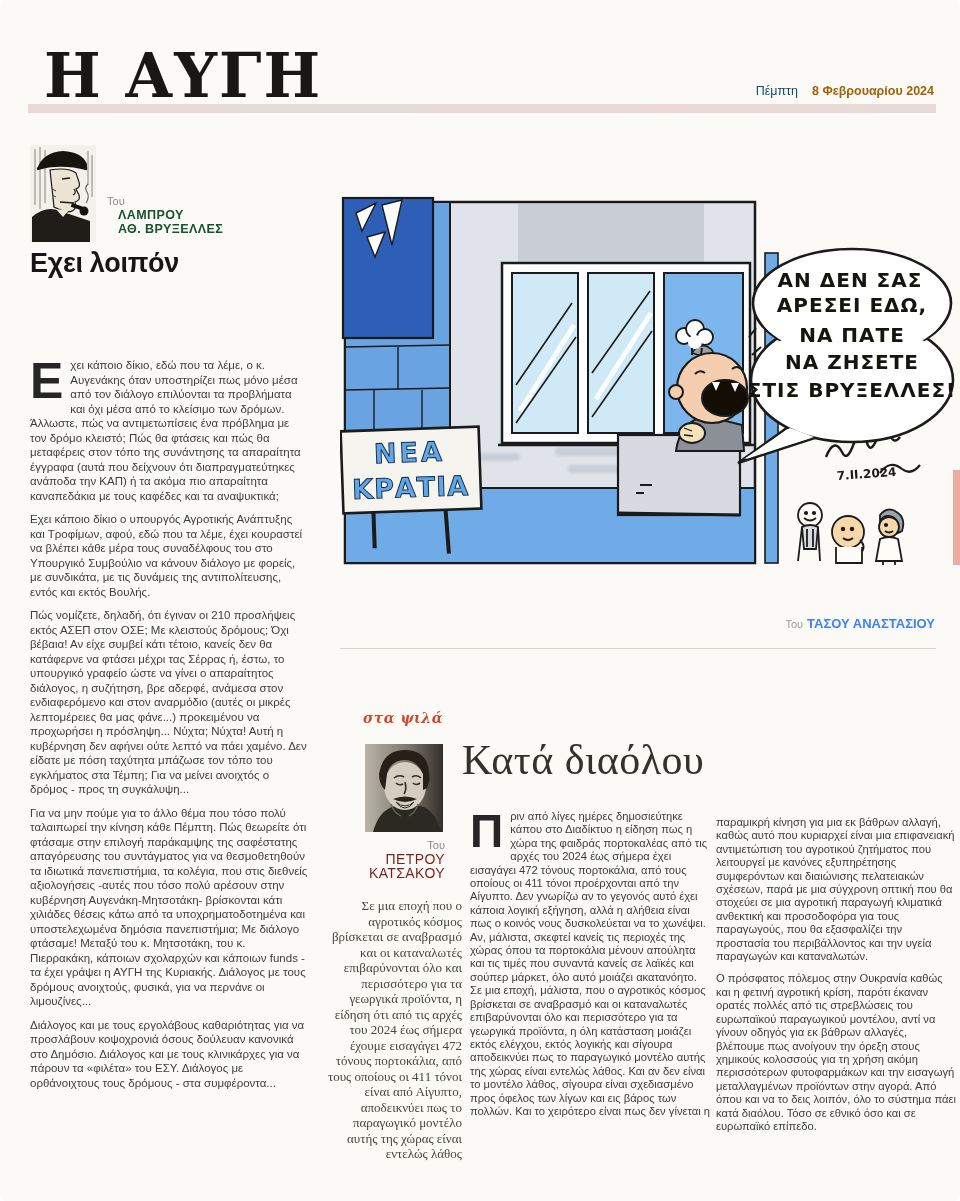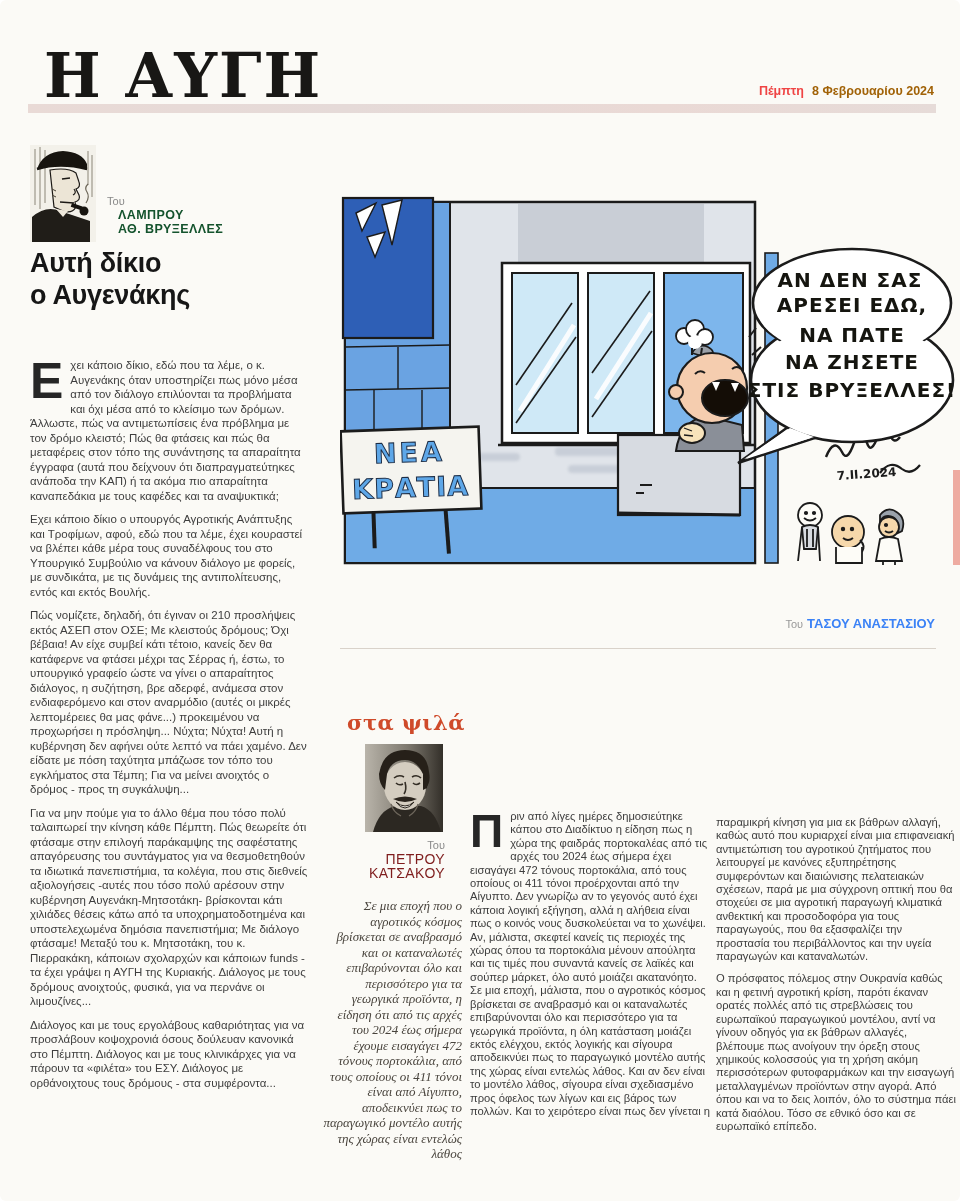--- a/index.html
+++ b/index.html
@@ -2,51 +2,51 @@
 <html><head>
 <meta charset="utf-8">
 <style>
   html,body{margin:0;padding:0;}
   .page{position:relative;width:960px;height:1201px;background:#fbfaf6;overflow:hidden;
         font-family:"Liberation Sans",sans-serif;color:#3b3b3b;border-radius:6px;}
   
   .masthead-title{position:absolute;left:44px;top:40px;font-family:"DejaVu Serif",serif;
         font-weight:bold;font-size:60px;letter-spacing:2px;color:#181715;transform:scaleY(1.04);}
   .issue-date{position:absolute;right:26px;top:84px;font-size:12.5px;}
-  .issue-date .day{color:#ef4444;margin-right:0;font-weight:bold;}
+  .issue-date .day{color:#0c4a6e;margin-right:6px;font-weight:normal;}
   .issue-date .date{font-weight:bold;color:#a16207;margin-left:8px;}
   .top-rule{position:absolute;left:28px;top:104px;width:908px;height:9px;
         background:linear-gradient(90deg,#e9dad6,#e5dad8 35%,#ead9d5 70%,#e6dbd8);}
   
   .lcol{position:absolute;left:30px;top:142px;width:280px;}
   .lportrait{position:absolute;left:0;top:3px;width:66px;height:97px;}
   .byline{position:absolute;left:77px;top:52px;font-size:11px;color:#8a8a8a;line-height:14px;}
   .byline .bname{display:block;color:#14532d;font-weight:bold;font-size:12.5px;letter-spacing:.4px;margin-left:11px;}
   .ltitle{position:absolute;left:0;top:106px;font-size:27px;font-weight:bold;color:#161616;
         line-height:1.17;letter-spacing:-.3px;}
   .lbody{position:absolute;left:0;top:216px;width:278px;font-size:11.5px;line-height:14.5px;color:#3e3e3e;}
   .lbody p{margin:0 0 9px 0;}
   .dropcap{float:left;font-size:50px;line-height:41px;font-weight:bold;color:#262626;margin:3px 7px 0 0;}
   
   .cartoon{position:absolute;left:340px;top:185px;width:620px;height:460px;}
   .cartoon-credit{position:absolute;right:25px;top:616px;font-size:11px;color:#999;}
   .cartoon-credit .cname{font-size:13px;color:#3b82f6;font-weight:bold;margin-left:4px;}
   .cartoon-divider{position:absolute;left:340px;top:648px;width:596px;height:1px;background:#d9d2ca;}
   .edge-strip{position:absolute;right:0;top:470px;width:7px;height:95px;background:#eb9c92;opacity:.85;}
   
-  .kicker{position:absolute;left:347px;top:710px;font-family:"DejaVu Serif",serif;
-        font-weight:bold;font-size:21px;color:#cf4a2a;letter-spacing:.5px;}
+  .kicker{position:absolute;left:363px;top:710px;font-family:"DejaVu Serif",serif;font-style:italic;
+        font-weight:bold;font-size:14px;color:#cf4a2a;letter-spacing:.5px;}
   .cphoto{position:absolute;left:365px;top:744px;width:78px;height:88px;}
   .ctitle{position:absolute;left:462px;top:736px;font-family:"Liberation Serif",serif;font-size:42px;
         font-weight:400;color:#34312c;letter-spacing:.5px;}
   .byline2{position:absolute;left:352px;top:838px;width:93px;text-align:right;font-size:11px;
         color:#8a8a8a;line-height:14px;}
   .byline2 .bname{display:block;color:#7f1d1d;font-weight:normal;font-size:14px;letter-spacing:.4px;}
   .pullquote{position:absolute;left:322px;top:898px;width:140px;text-align:right;
-        font-family:"Liberation Serif",serif;font-style:italic;font-size:13px;line-height:15.5px;color:#49443d;}
+        font-family:"Liberation Serif",serif;font-size:13px;line-height:15.5px;color:#49443d;}
   .bcol{position:absolute;top:810px;width:242px;font-size:11.2px;line-height:13.4px;color:#3d3d3d;}
   .bcol1{left:470px;}
   .bcol2{left:716px;margin-top:6px;}
   .bcol p{margin:0;}
   .bcol2 p{margin:0 0 9px 0;}
   .dropcap2{float:left;font-size:46px;line-height:39px;font-weight:bold;color:#262626;margin:2px 7px 0 0;}
 </style>
 </head>
 <body>
 
@@ -83,29 +83,28 @@
           <line x1="22" y1="44" x2="26" y2="46"></line>
           <line x1="22" y1="50" x2="26" y2="52"></line>
         </g>
     </svg>
     <div class="byline">
       <span>Του</span>
       <span class="bname">ΛΑΜΠΡΟΥ</span>
       <span class="bname">ΑΘ. ΒΡΥΞΕΛΛΕΣ</span>
     </div>
     <div class="ltitle">
-      <div>Αυτή δίκιο</div>
-      <div>ο Αυγενάκης</div>
+      <div>Εχει λοιπόν</div>
     </div>
     <div class="lbody">
       <p><span class="dropcap">Ε</span><span>χει κάποιο δίκιο, εδώ που τα λέμε, ο κ. Αυγενάκης όταν υποστηρίζει πως μόνο μέσα από τον διάλογο επιλύονται τα προβλήματα και όχι μέσα από το κλείσιμο των δρόμων. Άλλωστε, πώς να αντιμετωπίσεις ένα πρόβλημα με τον δρόμο κλειστό; Πώς θα φτάσεις και πώς θα μεταφέρεις στον τόπο της συνάντησης τα απαραίτητα έγγραφα (αυτά που δείχνουν ότι διαπραγματεύτηκες ανάποδα την ΚΑΠ) ή τα ακόμα πιο απαραίτητα καναπεδάκια με τους καφέδες και τα αναψυκτικά;</span></p>
       <p>Εχει κάποιο δίκιο ο υπουργός Αγροτικής Ανάπτυξης και Τροφίμων, αφού, εδώ που τα λέμε, έχει κουραστεί να βλέπει κάθε μέρα τους συναδέλφους του στο Υπουργικό Συμβούλιο να κάνουν διάλογο με φορείς, με συνδικάτα, με τις δυνάμεις της αντιπολίτευσης, εντός και εκτός Βουλής.</p>
       <p>Πώς νομίζετε, δηλαδή, ότι έγιναν οι 210 προσλήψεις εκτός ΑΣΕΠ στον ΟΣΕ; Με κλειστούς δρόμους; Όχι βέβαια! Αν είχε συμβεί κάτι τέτοιο, κανείς δεν θα κατάφερνε να φτάσει μέχρι τας Σέρρας ή, έστω, το υπουργικό γραφείο ώστε να γίνει ο απαραίτητος διάλογος, η συζήτηση, βρε αδερφέ, ανάμεσα στον ενδιαφερόμενο και στον αναρμόδιο (αυτές οι μικρές λεπτομέρειες θα μας φάνε...) προκειμένου να προχωρήσει η πρόσληψη... Νύχτα; Νύχτα! Αυτή η κυβέρνηση δεν αφήνει ούτε λεπτό να πάει χαμένο. Δεν είδατε με πόση ταχύτητα μπάζωσε τον τόπο του εγκλήματος στα Τέμπη; Για να μείνει ανοιχτός ο δρόμος - προς τη συγκάλυψη...</p>
       <p>Για να μην πούμε για το άλλο θέμα που τόσο πολύ ταλαιπωρεί την κίνηση κάθε Πέμπτη. Πώς θεωρείτε ότι φτάσαμε στην επιλογή παράκαμψης της σαφέστατης απαγόρευσης του συντάγματος για να θεσμοθετηθούν τα ιδιωτικά πανεπιστήμια, τα κολέγια, που στις διεθνείς αξιολογήσεις -αυτές που τόσο πολύ αρέσουν στην κυβέρνηση Αυγενάκη-Μητσοτάκη- βρίσκονται κάτι χιλιάδες θέσεις κάτω από τα υποχρηματοδοτημένα και υποστελεχωμένα δημόσια πανεπιστήμια; Με διάλογο φτάσαμε! Μεταξύ του κ. Μητσοτάκη, του κ. Πιερρακάκη, κάποιων σχολαρχών και κάποιων funds - τα έχει γράψει η ΑΥΓΗ της Κυριακής. Διάλογος με τους δρόμους ανοιχτούς, φυσικά, για να περνάνε οι λιμουζίνες...</p>
-      <p>Διάλογος και με τους εργολάβους καθαριότητας για να προσλάβουν κοψοχρονιά όσους δούλευαν κανονικά στο Πέμπτη. Διάλογος και με τους κλινικάρχες για να πάρουν τα «φιλέτα» του ΕΣΥ. Διάλογος με ορθάνοιχτους τους δρόμους - στα συμφέροντα...</p>
+      <p>Διάλογος και με τους εργολάβους καθαριότητας για να προσλάβουν κοψοχρονιά όσους δούλευαν κανονικά στο Δημόσιο. Διάλογος και με τους κλινικάρχες για να πάρουν τα «φιλέτα» του ΕΣΥ. Διάλογος με ορθάνοιχτους τους δρόμους - στα συμφέροντα...</p>
     </div>
   </div>
 
   <svg class="cartoon" viewBox="0 0 620 460">
     <defs>
       <filter id="smudge" x="-20%" y="-20%" width="140%" height="140%">
           <feGaussianBlur stdDeviation="1.6"></feGaussianBlur>
         </filter>
     </defs>
 
@@ -273,20 +272,21 @@
       <path d="M29,34 q5,-4 10,-1"></path>
         <path d="M47,33 q5,-3 9,1"></path>
       <path d="M31,39 q3,3 7,1"></path>
         <path d="M48,39 q3,3 7,0"></path>
       <path d="M40,38 q2,8 -1,12"></path>
     </g>
     <path d="M28,55 Q40,50 52,55 Q40,61 28,55 Z" fill="#29231c"></path>
     <path d="M31,58 Q40,66 49,58 Q45,64 40,64 Q35,64 31,58 Z" fill="#f2efe8" stroke="#29231c" stroke-width="1"></path>
     <path d="M26,60 q2,8 10,12 M53,60 q-2,8 -9,12" stroke="#6e675c" stroke-width="1.2" fill="none"></path>
   </svg>
+  <div class="ctitle">Κατά διαόλου</div>
   <div class="byline2">
     <span>Του</span>
     <span class="bname">ΠΕΤΡΟΥ</span>
     <span class="bname">ΚΑΤΣΑΚΟΥ</span>
   </div>
   <div class="pullquote">Σε μια εποχή που ο αγροτικός κόσμος βρίσκεται σε αναβρασμό και οι καταναλωτές επιβαρύνονται όλο και περισσότερο για τα γεωργικά προϊόντα, η είδηση ότι από τις αρχές του 2024 έως σήμερα έχουμε εισαγάγει 472 τόνους πορτοκάλια, από τους οποίους οι 411 τόνοι είναι από Αίγυπτο, αποδεικνύει πως το παραγωγικό μοντέλο αυτής της χώρας είναι εντελώς λάθος</div>
   <div class="bcol bcol1">
     <p><span class="dropcap2">Π</span><span>ριν από λίγες ημέρες δημοσιεύτηκε κάπου στο Διαδίκτυο η είδηση πως η χώρα της φαιδράς πορτοκαλέας από τις αρχές του 2024 έως σήμερα έχει εισαγάγει 472 τόνους πορτοκάλια, από τους οποίους οι 411 τόνοι προέρχονται από την Αίγυπτο. Δεν γνωρίζω αν το γεγονός αυτό έχει κάποια λογική εξήγηση, αλλά η αλήθεια είναι πως ο κοινός νους δυσκολεύεται να το χωνέψει. Αν, μάλιστα, σκεφτεί κανείς τις περιοχές της χώρας όπου τα πορτοκάλια μένουν απούλητα και τις τιμές που συναντά κανείς σε λαϊκές και σούπερ μάρκετ, όλο αυτό μοιάζει ακατανόητο.</span></p>
     <p>Σε μια εποχή, μάλιστα, που ο αγροτικός κόσμος βρίσκεται σε αναβρασμό και οι καταναλωτές επιβαρύνονται όλο και περισσότερο για τα γεωργικά προϊόντα, η όλη κατάσταση μοιάζει εκτός ελέγχου, εκτός λογικής και σίγουρα αποδεικνύει πως το παραγωγικό μοντέλο αυτής της χώρας είναι εντελώς λάθος. Και αν δεν είναι το μοντέλο λάθος, σίγουρα είναι σχεδιασμένο προς όφελος των λίγων και εις βάρος των πολλών. Και το χειρότερο είναι πως δεν γίνεται η</p>
   </div>

